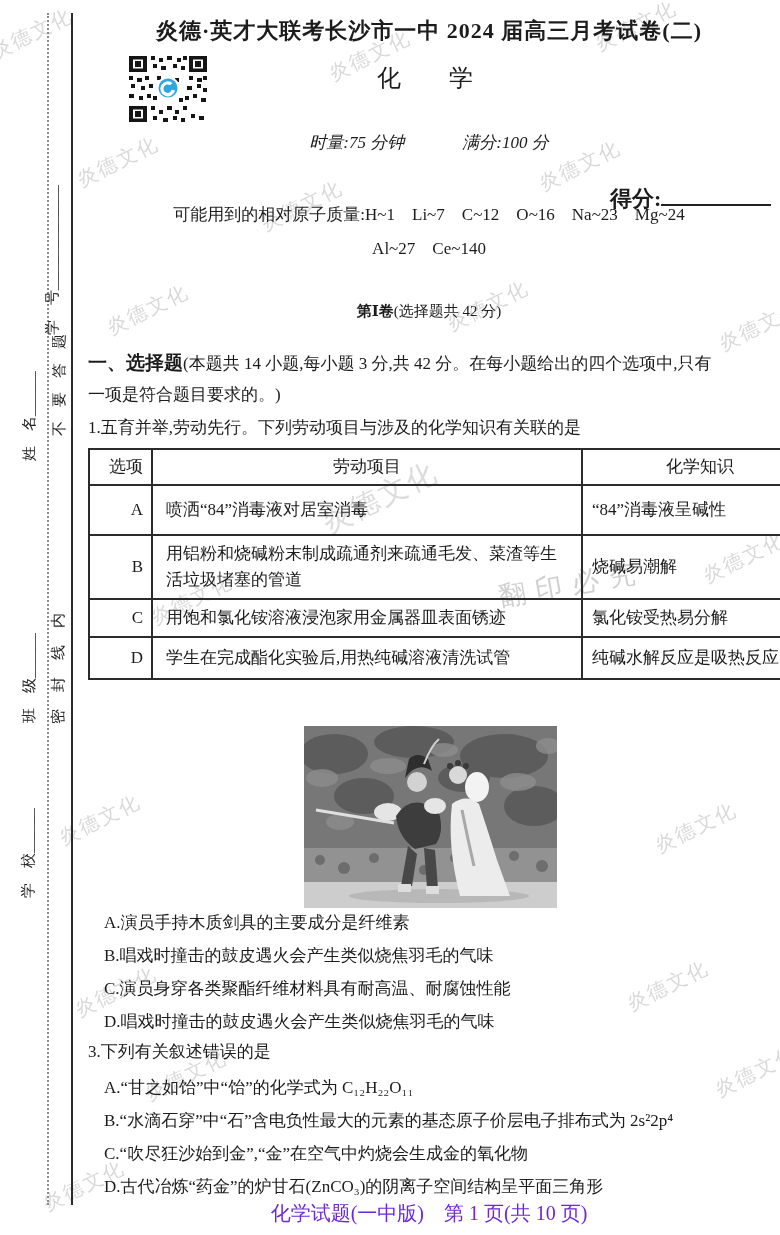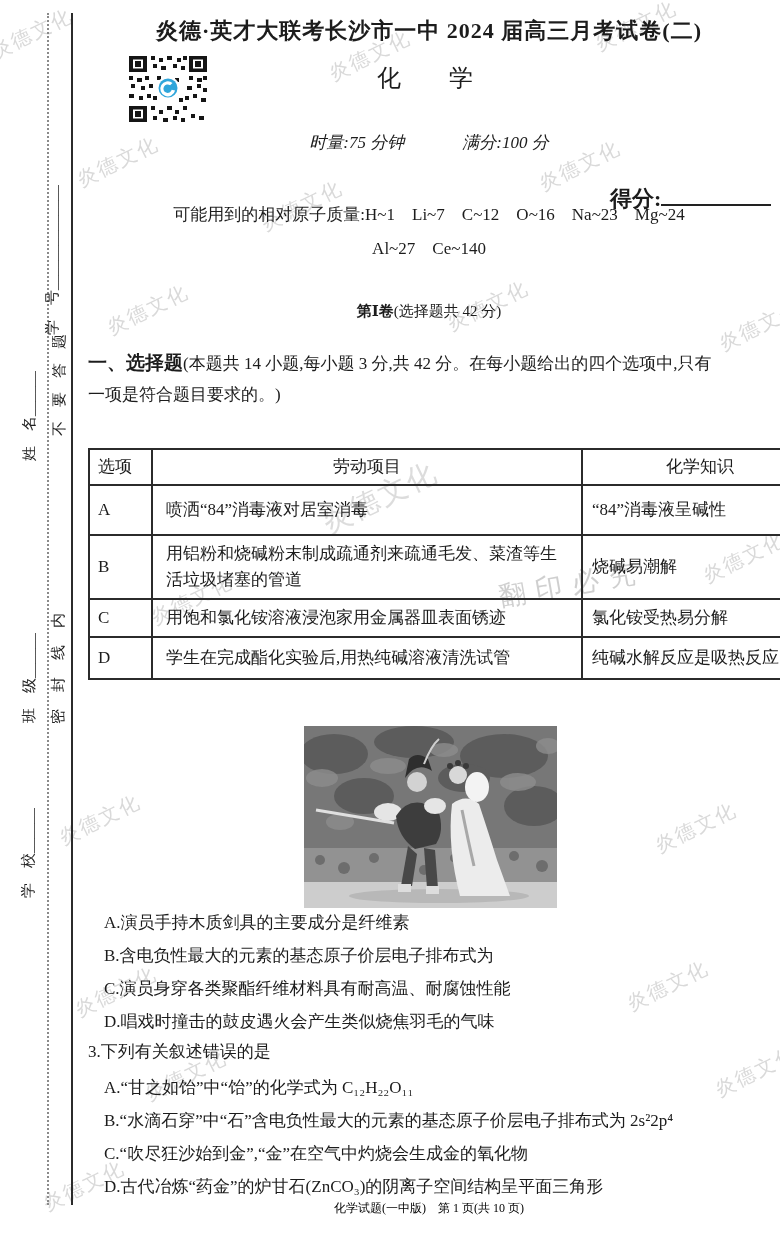--- a/index.html
+++ b/index.html
@@ -54,35 +54,35 @@
   .stem{position:absolute;left:88px;width:684px;font-size:17px;white-space:nowrap;}
   
   table.q1{
     position:absolute;left:88px;top:448px;border-collapse:collapse;
     table-layout:fixed;width:681px;font-size:17px;
   }
   table.q1 td,table.q1 th{
     border:2px solid #2b2b2b;font-weight:normal;vertical-align:middle;
     padding:2px 8px;line-height:26px;
   }
-  table.q1 .c-opt{width:45px;text-align:left;}
+  table.q1 .c-opt{width:45px;text-align:right;}
   table.q1 .c-proj{width:412px;}
   table.q1 .c-know{width:218px;}
   table.q1 thead th{height:30px;}
   table.q1 td.c-proj{padding-left:13px;}
   table.q1 td.c-know{padding-left:9px;}
   tr.r-a{height:50px;} tr.r-b{height:64px;} tr.r-c{height:38px;} tr.r-d{height:42px;}
   
   .photo{position:absolute;left:304px;top:726px;width:253px;height:182px;}
   .opt-block{position:absolute;left:104px;width:670px;font-size:17px;line-height:33px;}
   .opt-block div{white-space:nowrap;}
   
   .footer{
     position:absolute;left:88px;top:1200px;width:682px;text-align:center;
-    font-size:12px;color:#000000;white-space:pre;
+    font-size:20px;color:#6d28d9;white-space:pre;
   }
 </style>
 </head>
 <body>
 
 <div id="page">
 
   <span class="wm" style="left:-12px;top:20px">炎德文化</span>
   <span class="wm" style="left:326px;top:42px">炎德文化</span>
   <span class="wm" style="left:592px;top:12px">炎德文化</span>
@@ -188,20 +188,21 @@
 
   <div class="part-title">
     <span class="b">第Ⅰ卷</span><span>(选择题共 42 分)</span>
   </div>
 
   <div class="sec-line" style="top:350px">
     <span class="b">一、选择题</span><span>(本题共 14 小题,每小题 3 分,共 42 分。在每小题给出的四个选项中,只有</span>
   </div>
   <div class="sec-line" style="top:383px">一项是符合题目要求的。)</div>
 
+  <div class="stem" style="top:416px">1.五育并举,劳动先行。下列劳动项目与涉及的化学知识有关联的是</div>
 
   <table class="q1">
     <thead>
       <tr>
         <th class="c-opt">选项</th>
         <th class="c-proj">劳动项目</th>
         <th class="c-know">化学知识</th>
       </tr>
     </thead>
     <tbody>
@@ -277,21 +278,21 @@
     <g fill="#3a3a3a">
       <circle cx="146" cy="40" r="3"></circle>
         <circle cx="154" cy="37" r="3"></circle>
         <circle cx="162" cy="40" r="3"></circle>
     </g>
     <path d="M158,84 q6,30 12,56" stroke="#a8a8a8" stroke-width="3" fill="none"></path>
   </svg>
 
   <div class="opt-block" style="top:906px">
     <div>A.演员手持木质剑具的主要成分是纤维素</div>
-    <div>B.含电负性最大的元素的基态原子价层电子排布式为</div>
+    <div>B.唱戏时撞击的鼓皮遇火会产生类似烧焦羽毛的气味</div>
     <div>C.演员身穿各类聚酯纤维材料具有耐高温、耐腐蚀性能</div>
     <div>D.唱戏时撞击的鼓皮遇火会产生类似烧焦羽毛的气味</div>
   </div>
 
   <div class="stem" style="top:1040px">3.下列有关叙述错误的是</div>
   <div class="opt-block" style="top:1071px">
     <div>A.“甘之如饴”中“饴”的化学式为 C₁₂H₂₂O₁₁</div>
     <div>B.“水滴石穿”中“石”含电负性最大的元素的基态原子价层电子排布式为 2s²2p⁴</div>
     <div>C.“吹尽狂沙始到金”,“金”在空气中灼烧会生成金的氧化物</div>
     <div>D.古代冶炼“药金”的炉甘石(ZnCO₃)的阴离子空间结构呈平面三角形</div>

